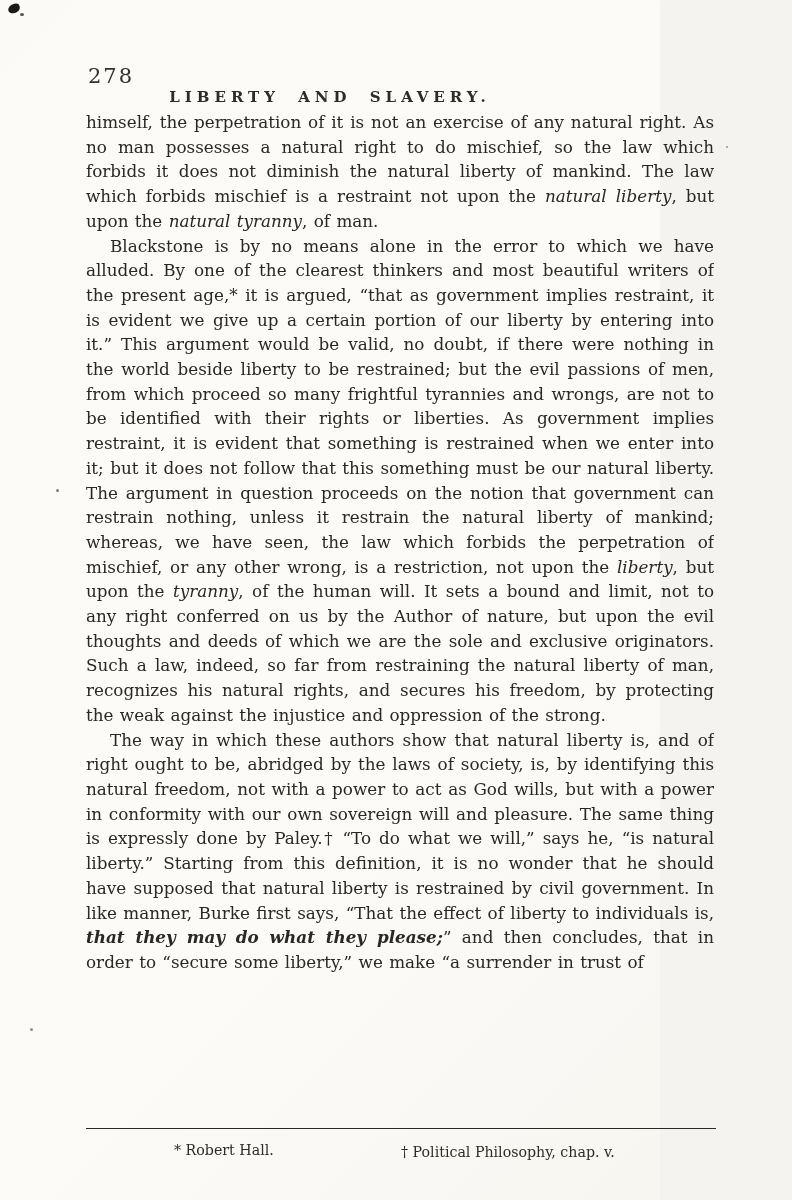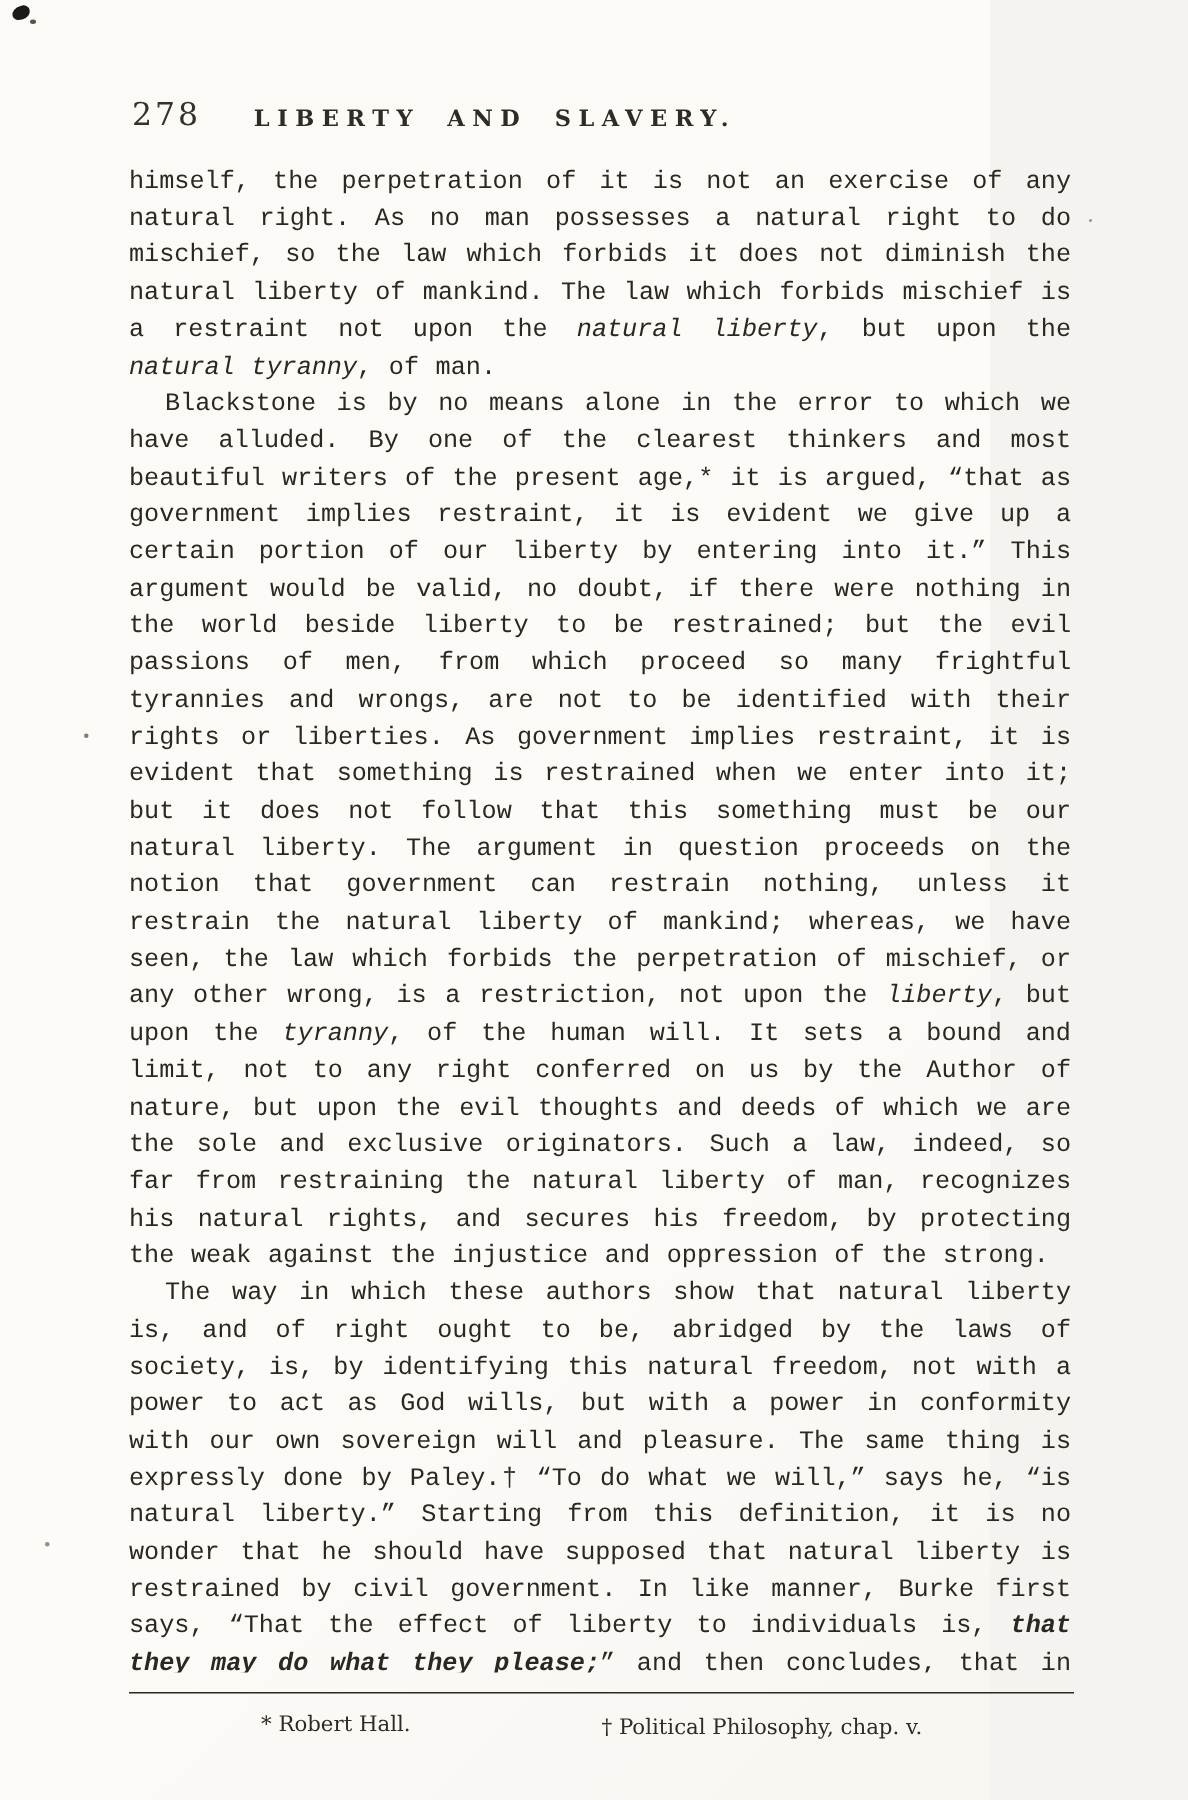--- a/index.html
+++ b/index.html
@@ -21,41 +21,40 @@
   .page-number {
     position: absolute;
     top: 64px;
     left: 88px;
     font-size: 21px;
     letter-spacing: 2px;
     color: #35322c;
   }
   .running-head {
     position: absolute;
-    top: 70px;
+    top: 88px;
     left: 0;
     width: 100%;
     text-align: center;
     font-weight: bold;
     font-size: 15px;
     letter-spacing: 5px;
     word-spacing: 8px;
     color: #2f2c26;
   }
   .body-text {
     position: absolute;
     top: 110px;
     left: 86px;
     width: 628px;
     height: 1005px;
     overflow: hidden;
     font-size: 16.8px;
     line-height: 24.7px;
     text-align: justify;
-    font-family: Liberation Mono, monospace;
   }
   .body-text p {
     margin: 0;
     padding: 0;
     word-spacing: 1px;
   }
   .body-text p.indent {
     text-indent: 24px;
   }
   .body-text em {

